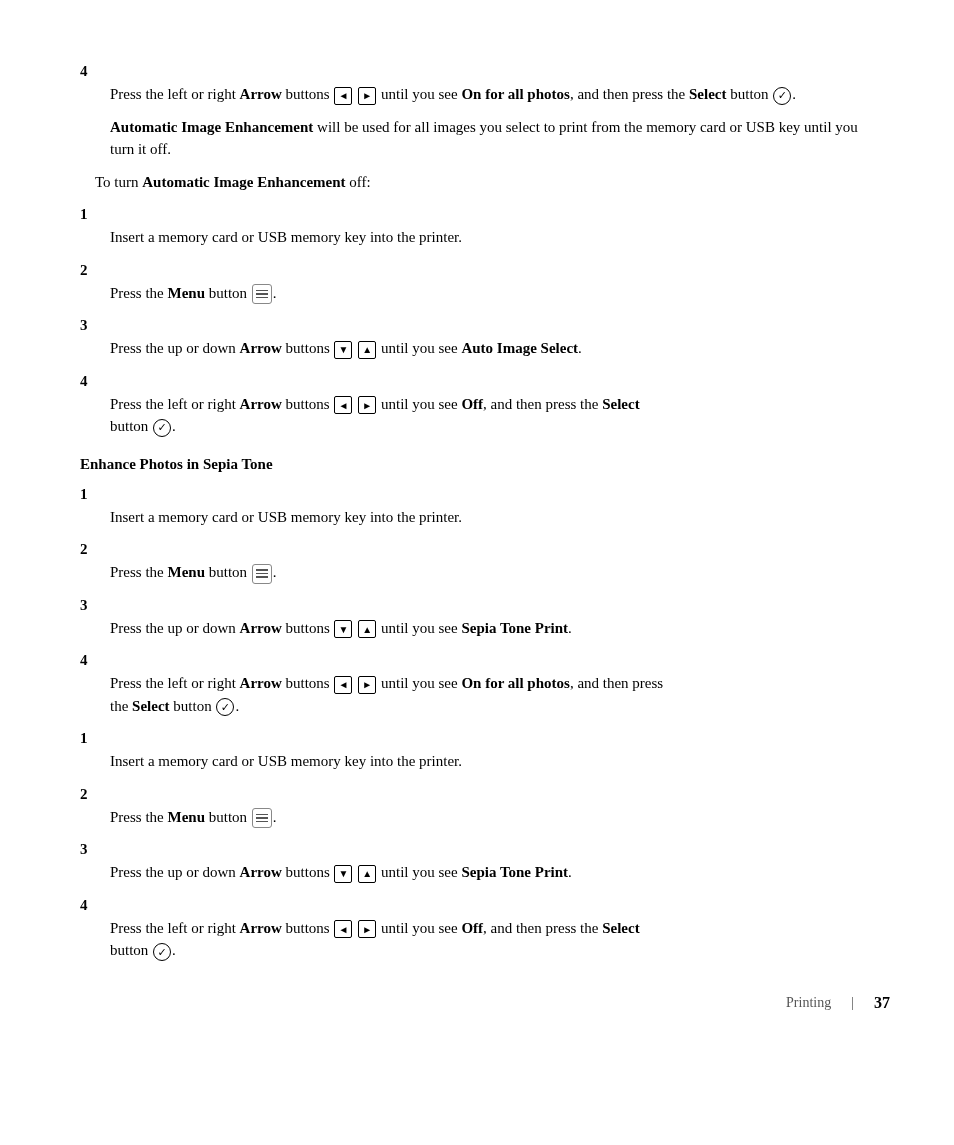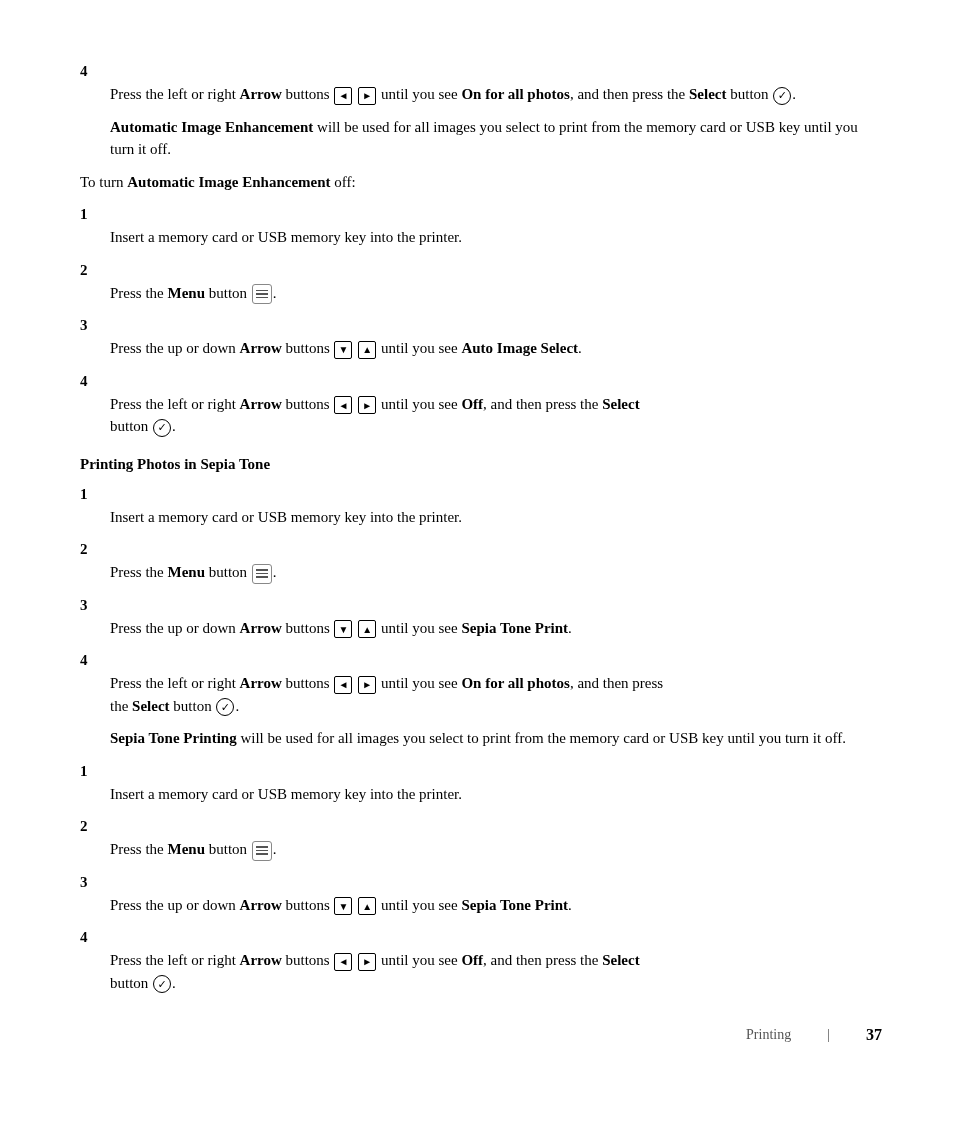--- a/index.html
+++ b/index.html
@@ -45,21 +45,21 @@
     .bold {
       font-weight: bold;
     }
 
     .note-block {
       margin: 10px 0 10px 30px;
       line-height: 1.5;
     }
 
     .to-turn-line {
-      margin: 10px 0 10px 0;
+      margin: 10px 0 10px 15px;
       line-height: 1.5;
     }
 
     .section-heading {
       font-weight: bold;
       font-size: 15px;
       margin: 18px 0 10px 0;
     }
 
     .icon-circle {
@@ -105,26 +105,26 @@
 
     .icon-menu-line {
       width: 100%;
       height: 1.5px;
       background: #555;
     }
 
     .footer {
       position: absolute;
       bottom: 40px;
-      right: 72px;
+      right: 64px;
       font-size: 14px;
       color: #000;
       display: flex;
       align-items: center;
-      gap: 36px;
+      gap: 20px;
     }
 
     .footer-text {
       color: #555;
     }
 
     .footer-page {
       font-weight: bold;
       font-size: 16px;
     }
@@ -189,21 +189,21 @@
     <span class="item-number bold">4</span>
     <span class="item-content">
       Press the left or right <span class="bold">Arrow</span> buttons
       <span class="icon-square">◄</span>
       <span class="icon-square">►</span>
       until you see <span class="bold">Off</span>, and then press the <span class="bold">Select</span><br>
       button <span class="icon-circle">✓</span>.
     </span>
   </div>
 
-  <div class="section-heading">Printing Photos in Sepia Tone</div>
+  <div class="section-heading">Enhance Photos in Sepia Tone</div>
 
   <div class="numbered-item">
     <span class="item-number bold">1</span>
     <span class="item-content">Insert a memory card or USB memory key into the printer.</span>
   </div>
 
   <div class="numbered-item">
     <span class="item-number bold">2</span>
     <span class="item-content">
       Press the <span class="bold">Menu</span> button
@@ -229,23 +229,20 @@
     <span class="item-number bold">4</span>
     <span class="item-content">
       Press the left or right <span class="bold">Arrow</span> buttons
       <span class="icon-square">◄</span>
       <span class="icon-square">►</span>
       until you see <span class="bold">On for all photos</span>, and then press<br>
       the <span class="bold">Select</span> button <span class="icon-circle">✓</span>.
     </span>
   </div>
 
-  <div class="note-block">
-    <span class="bold">Sepia Tone Printing</span> will be used for all images you select to print from the memory card or USB key until you turn it off.
-  </div>
 
 
   <div class="numbered-item">
     <span class="item-number bold">1</span>
     <span class="item-content">Insert a memory card or USB memory key into the printer.</span>
   </div>
 
   <div class="numbered-item">
     <span class="item-number bold">2</span>
     <span class="item-content">

